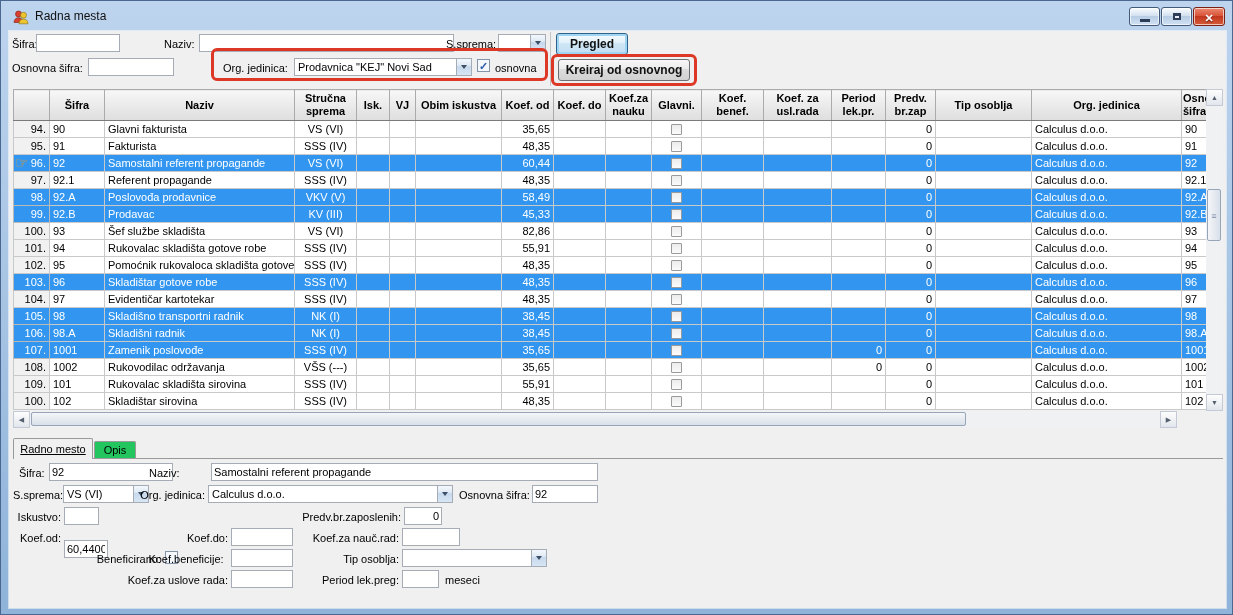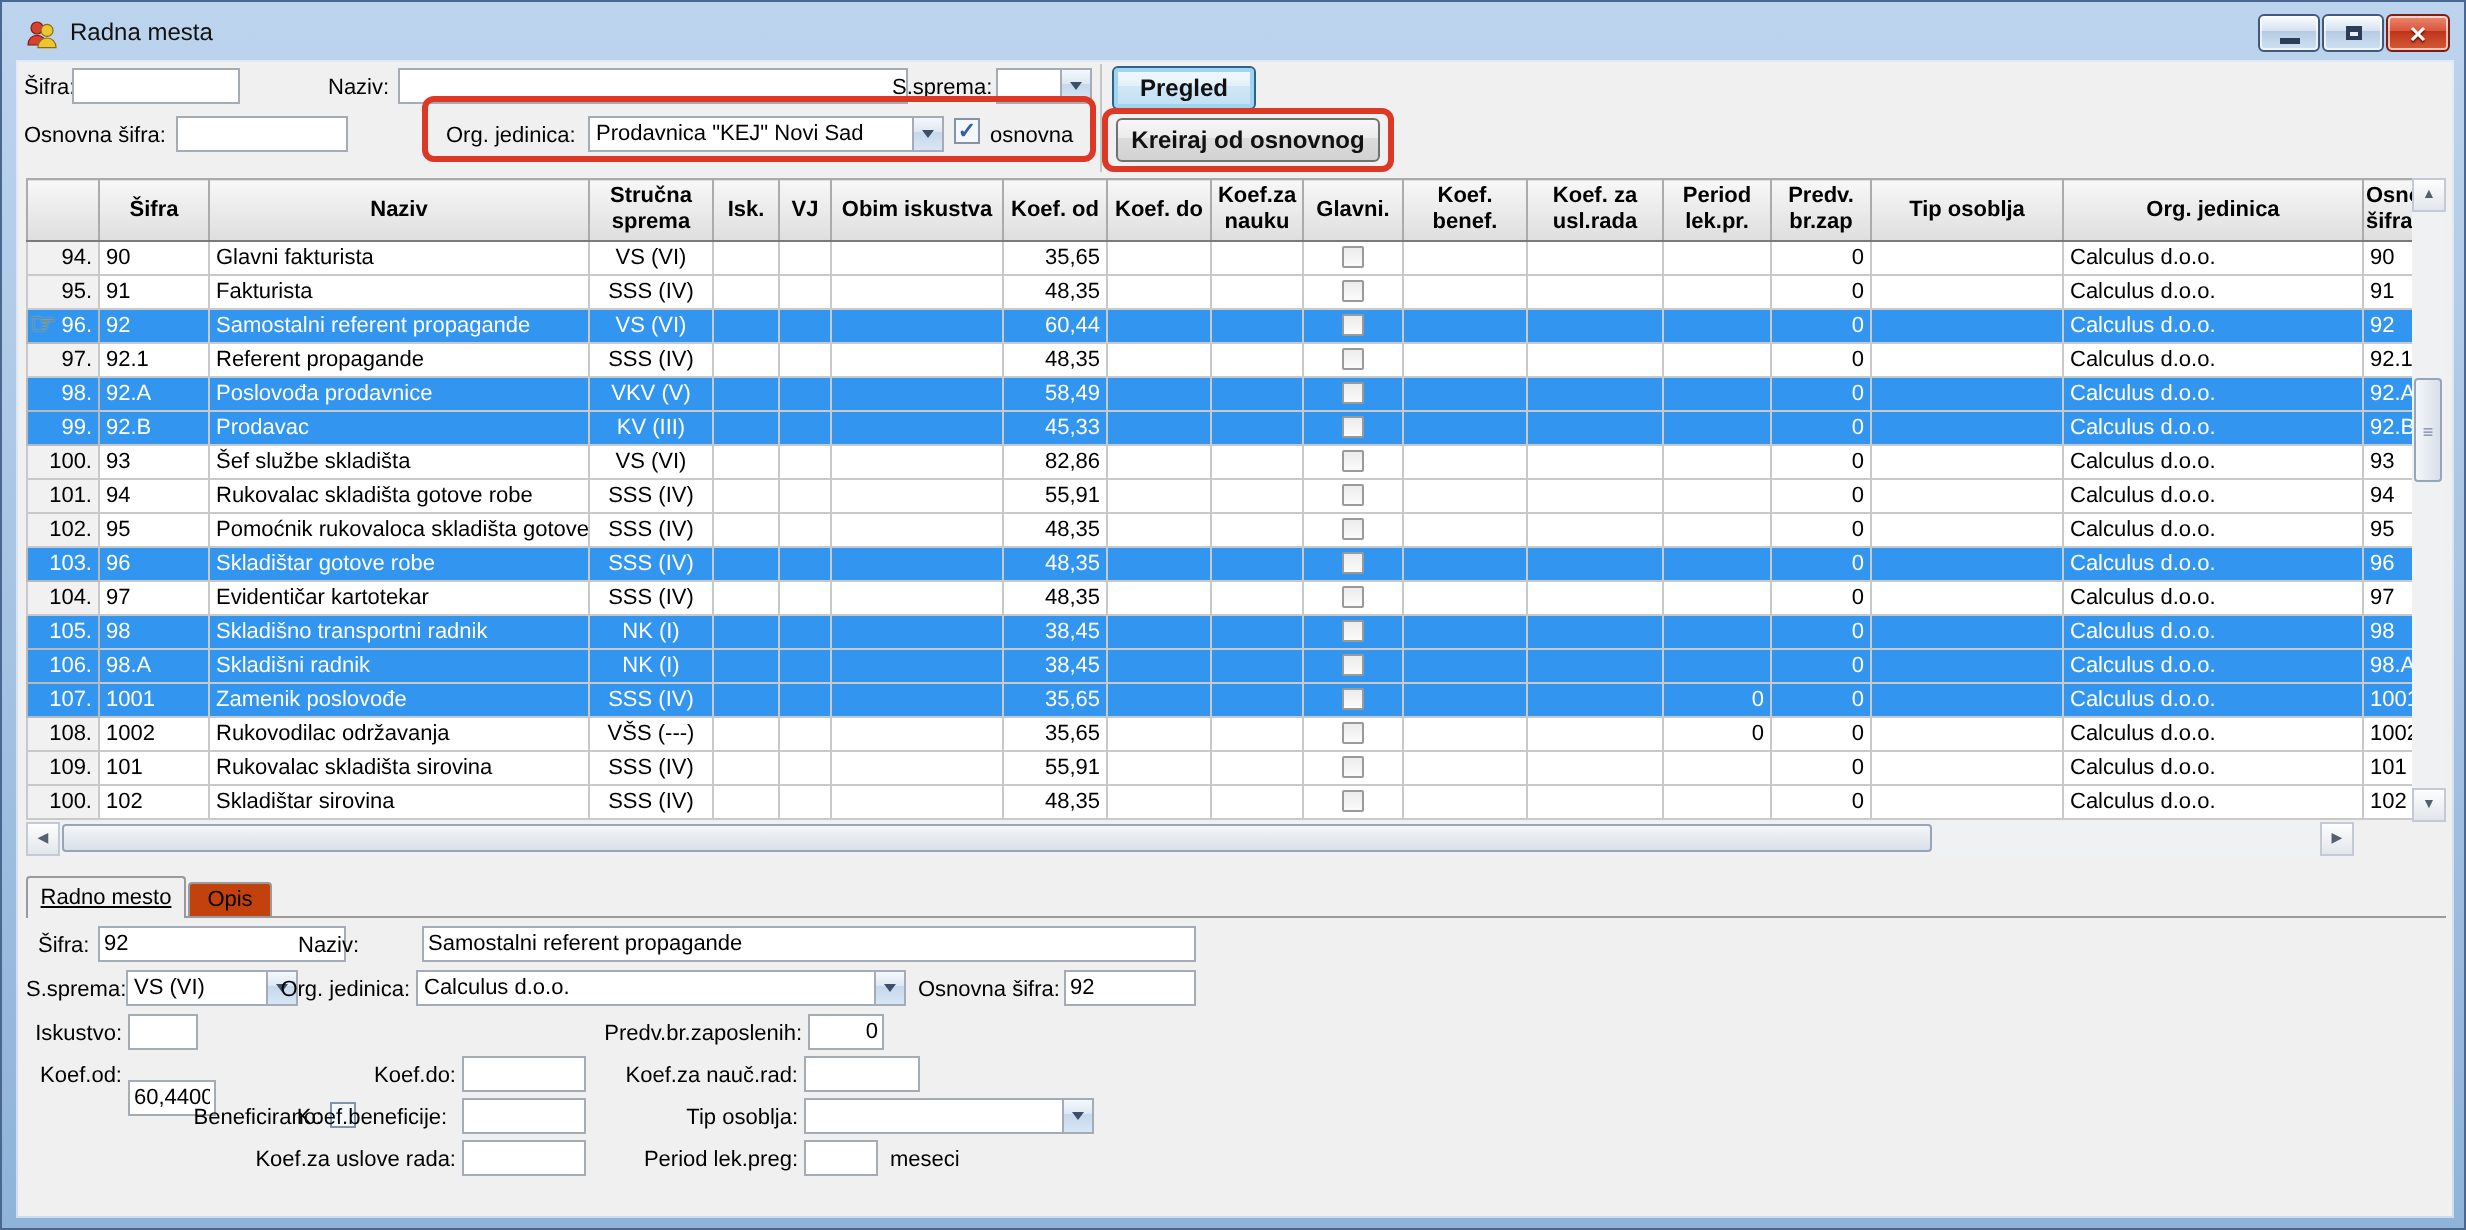--- a/index.html
+++ b/index.html
@@ -74,21 +74,21 @@
   .sbtn { position:absolute; background:linear-gradient(#fdfdfd,#e2e6ec); border:1px solid #c3cad6;
     color:#55606e; font-size:7px; text-align:center; line-height:15px; }
   .sthumb { position:absolute; background:linear-gradient(90deg,#f4f6f8,#d9e0e9); border:1px solid #96a5b8;
     border-radius:2px; color:#7b8aa5; font-size:9px; text-align:center; }
   .sthumb-h { background:linear-gradient(#f4f6f8,#d9e0e9); }
   .scorner { position:absolute; left:1168px; top:380px; width:29px; height:17px; background:#f0f0f0; }
 
   .tab { position:absolute; font-size:11px; text-align:center; border:1px solid #9a9a9a;
     border-bottom:none; border-radius:2px 2px 0 0; }
   .tab-active { left:4px; top:407px; width:80px; height:21px; line-height:20px; background:#f0f0f0; z-index:2;text-decoration:underline; }
-  .tab-idle { left:85px; top:410px; width:42px; height:18px; line-height:17px; background:#c2410c; }
+  .tab-idle { left:85px; top:410px; width:42px; height:18px; line-height:17px; background:#22c55e; }
   .tabline { position:absolute; left:4px; top:427px; width:1210px; border-top:1px solid #9a9a9a; }
 
   .rt { text-align:right; }
 </style>
 </head>
 <body>
 
 <div class="window">
   <div class="titlebar">
     <svg class="title-icon" viewBox="0 0 16 16">

